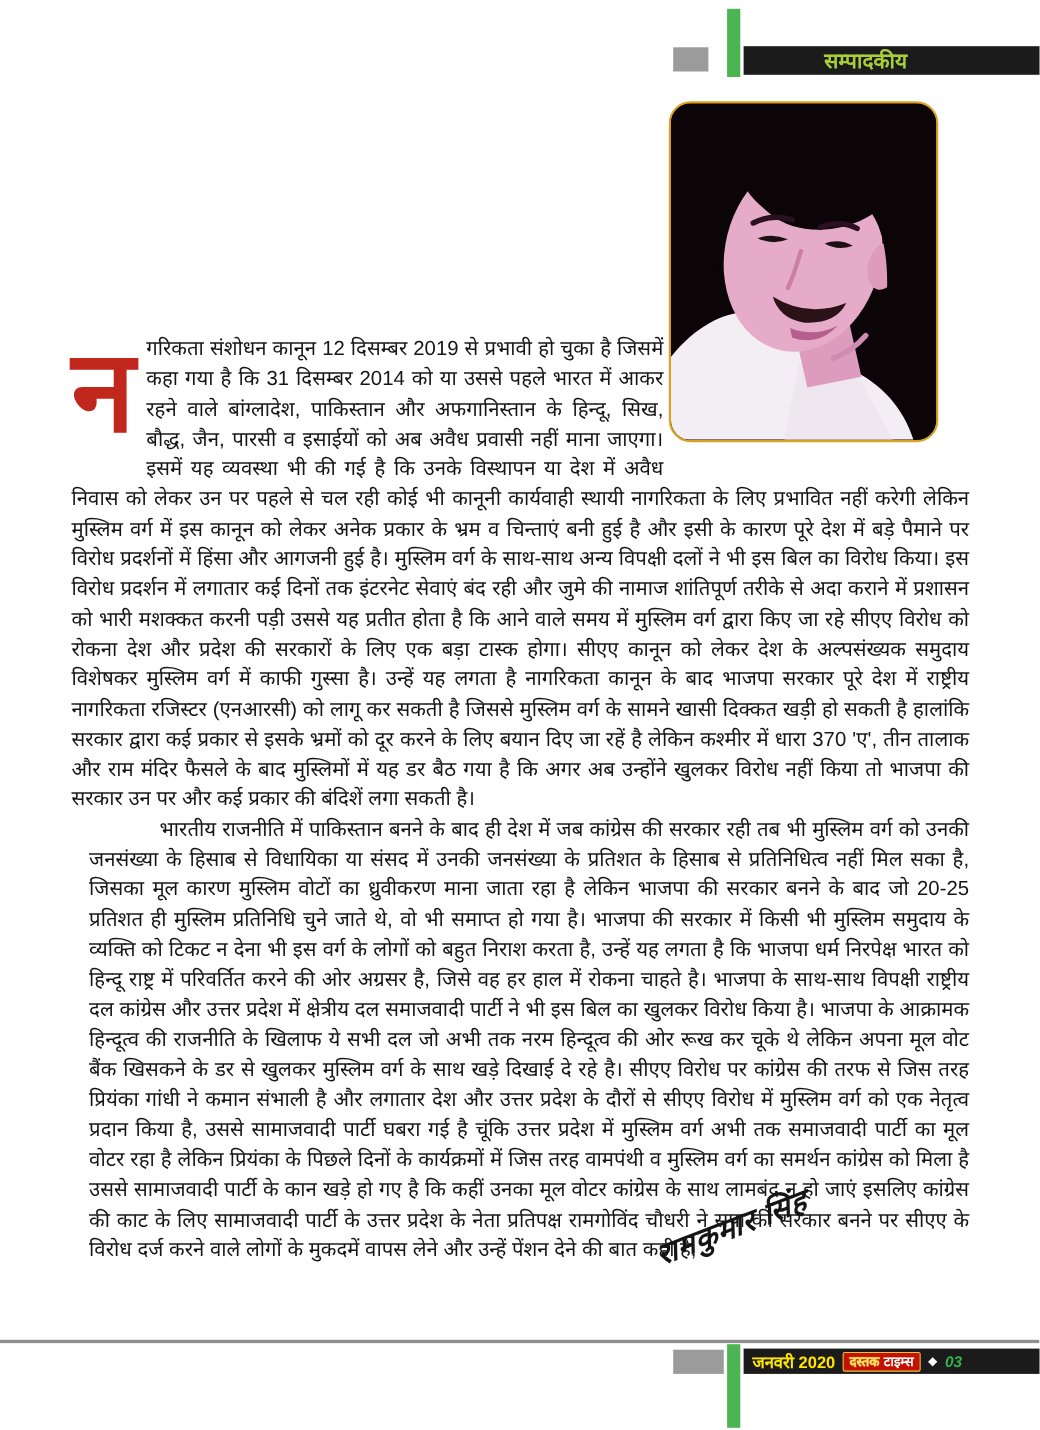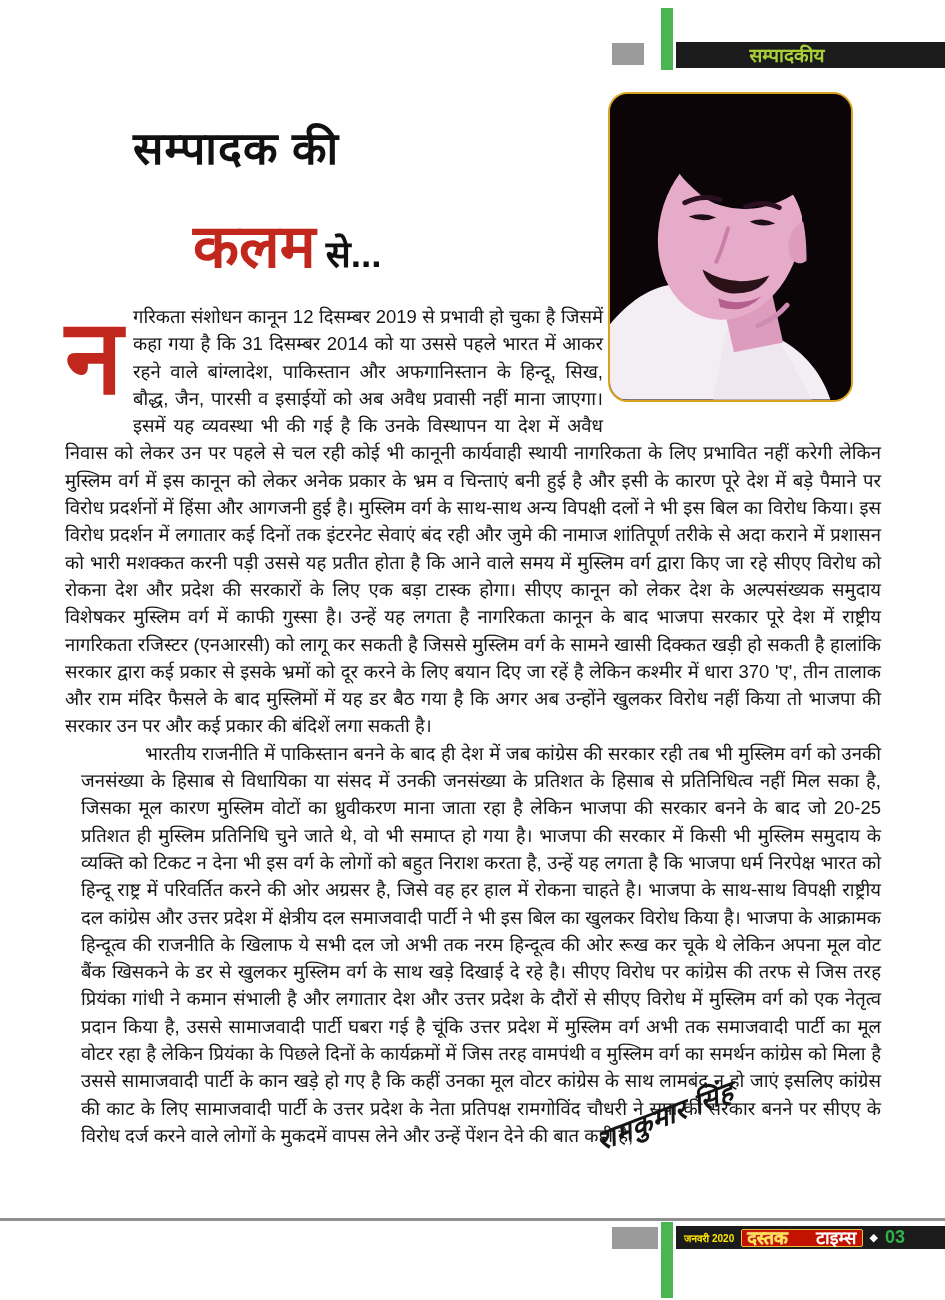--- a/index.html
+++ b/index.html
@@ -46,47 +46,41 @@
     position:absolute;left:598px;top:1122px;width:220px;
     font-size:27px;font-weight:bold;font-style:italic;color:#151515;
     transform:rotate(-21deg) skewX(-6deg);transform-origin:left center;
     letter-spacing:1px;white-space:nowrap;
   }
   
   .footer-rule{position:absolute;left:0;top:1218px;width:945px;height:3px;background:var(--rule_gray,#8f8f8f);}
   .gray-box.bottom{left:612px;top:1227px;width:46px;height:22px;}
   .green-bar.bottom{left:661px;top:1222px;width:12px;height:76px;}
   .black-bar.bottom{left:676px;top:1226px;right:0;height:23px;padding-left:8px;gap:7px;}
-  .issue-date{color:var(--date_yellow,#ffe600);font-size:10px;font-weight:bold;}
+  .issue-date{color:var(--date_yellow,#ffe600);font-size:15px;font-weight:bold;}
   .logo{
     background:var(--logo_red,#c41200);border-radius:2px;padding:1px 5px;display:inline-flex;gap:4px;
-    font-size:18px;font-weight:bold;line-height:14px;border:1px solid #e8c23a;
+    font-size:12px;font-weight:bold;line-height:14px;border:1px solid #e8c23a;
   }
   .logo .logo-w1{color:#ffe24a;text-shadow:0 0 1px #fff;}
-  .logo .logo-w2{color:#ffffff;margin-left:24px;}
+  .logo .logo-w2{color:#ffffff;}
   .diamond{color:#ffffff;font-size:11px;}
-  .page-num{color:var(--pagenum_green,#31b24b);font-size:18px;font-weight:bold;text-align:right;}
+  .page-num{color:var(--pagenum_green,#31b24b);font-size:14px;font-weight:bold;font-style:italic;text-align:right;}
 </style>
 </head>
 <body>
 
 <div class="page">
 
   <div class="gray-box top"></div>
   <div class="green-bar top"></div>
   <div class="black-bar top">
     <span class="section-label">सम्पादकीय</span>
   </div>
 
-  <div class="title-block">
-    <div class="title-line1">सम्पादक की</div>
-    <div class="title-line2">
-      <span class="accent">कलम</span><span class="rest">से...</span>
-    </div>
-  </div>
 
   <div class="photo">
     <svg viewBox="0 0 245 310" xmlns="http://www.w3.org/2000/svg">
       <rect width="245" height="310" fill="#0b0508"></rect>
 
       <path d="M-5,310 L-5,240 C25,200 60,185 92,196 L165,245 C195,258 215,282 224,310 Z" fill="#f3edf4"></path>
       <path d="M118,240 L160,228 L205,310 L105,310 Z" fill="#efe7f0"></path>
 
       <path d="M112,200 L162,190 L176,252 L126,262 Z" fill="#dd9cbe"></path>
 

